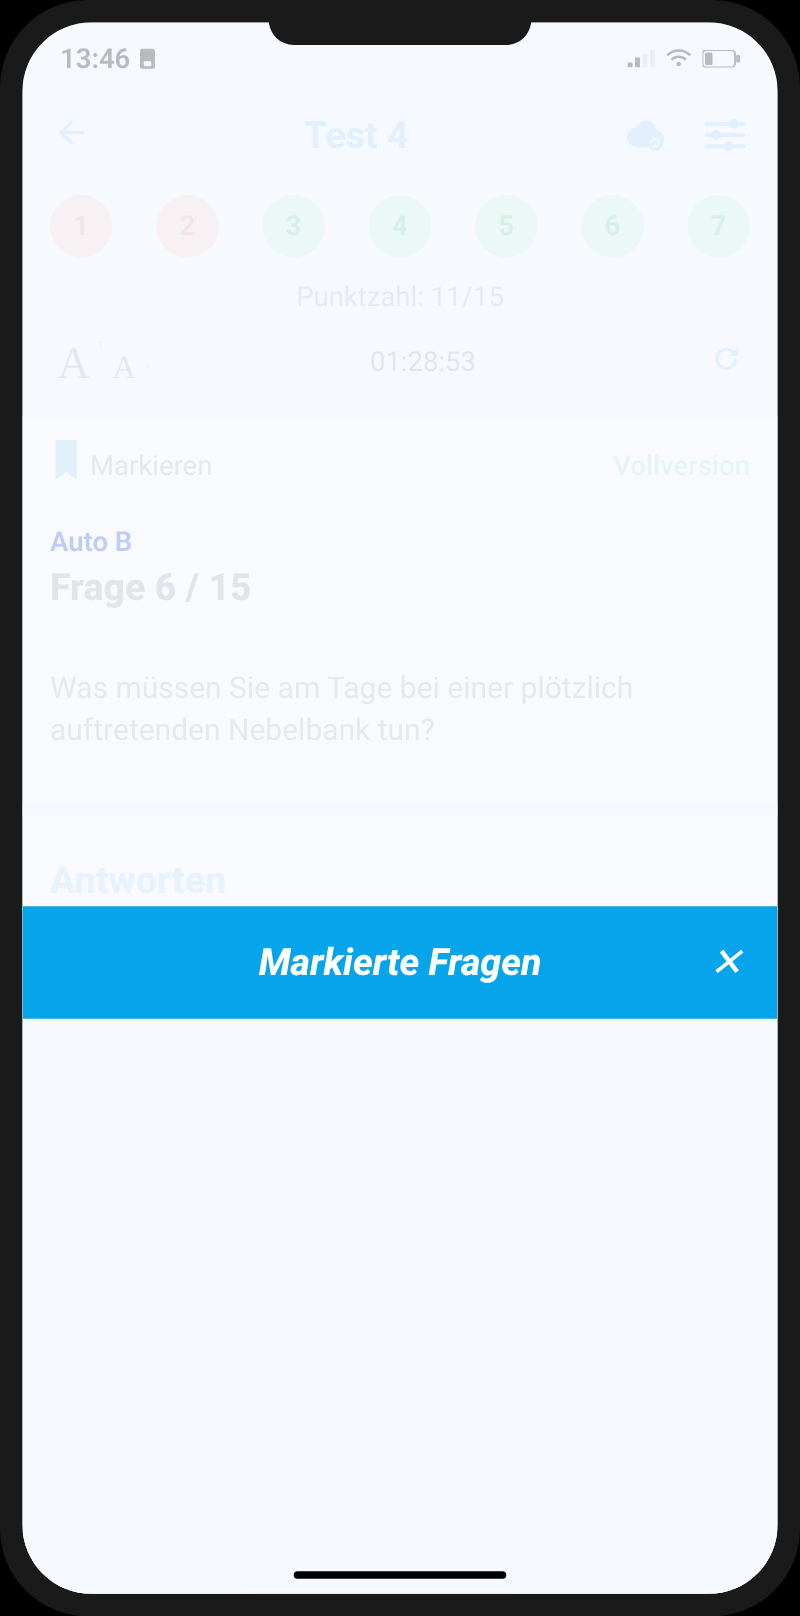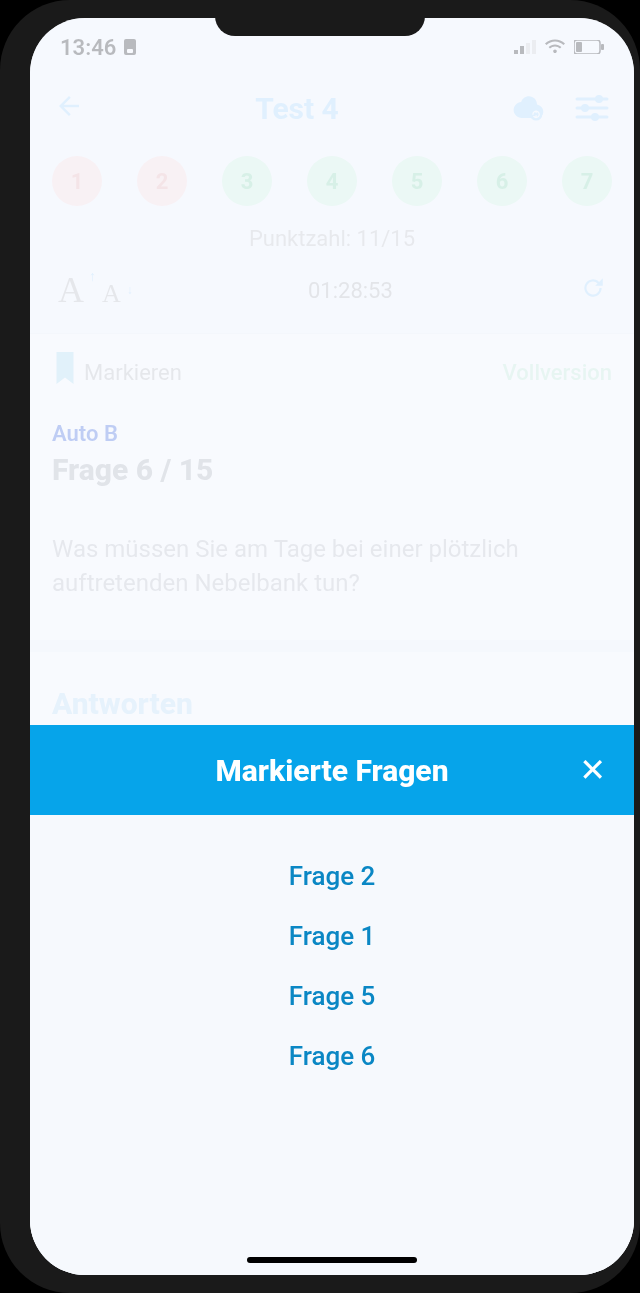--- a/index.html
+++ b/index.html
@@ -23,21 +23,20 @@
     position: relative;
     box-shadow: 0 0 30px rgba(0,0,0,0.6);
   }
   .screen {
     width: 100%;
     height: 100%;
     background: #f8fbff;
     border-radius: 55px;
     overflow: hidden;
     position: relative;
-    margin-left: 12px;
   }
   .notch {
     position: absolute;
     top: 0;
     left: 50%;
     transform: translateX(-50%);
     width: 210px;
     height: 36px;
     background: #1a1a1a;
     border-bottom-left-radius: 20px;
@@ -119,20 +118,21 @@
 
   
   .modal {
     position:absolute;
     left:0; right:0; bottom:0;
     top: 707px;
     background:#f6f9fd;
     z-index:10;
     display:flex;
     flex-direction:column;
+    font-style:italic;
   }
   .modal-header{
     background:#06a4ea;
     color:#fff;
     display:flex;
     align-items:center;
     justify-content:center;
     position:relative;
     height:90px;
   }
@@ -277,23 +277,17 @@
 
     <div class="answers-label">Antworten</div>
 
     <div class="dim-layer"></div>
 
     <div class="modal">
       <div class="modal-header">
         <div class="modal-title">Markierte Fragen</div>
         <div class="close-x">✕</div>
       </div>
-      <div class="modal-list">
-        <div class="modal-item">Frage 2</div>
-        <div class="modal-item">Frage 1</div>
-        <div class="modal-item">Frage 5</div>
-        <div class="modal-item">Frage 6</div>
-      </div>
     </div>
 
     <div class="home-indicator"></div>
   </div>
 </div>
 
 </body></html>

